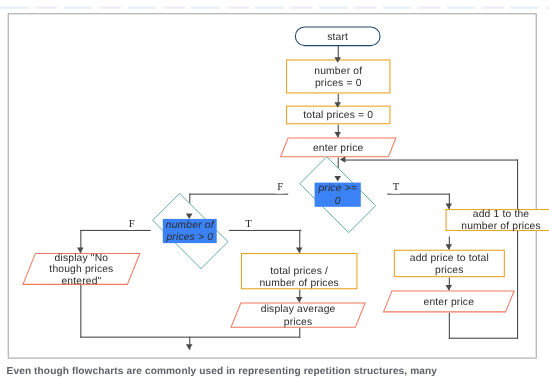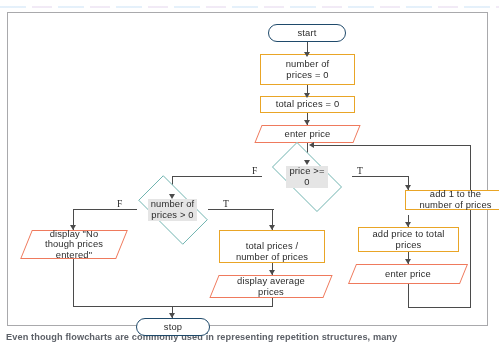--- a/index.html
+++ b/index.html
@@ -98,21 +98,21 @@
     left: 50%;
     top: 50%;
     width: 100%;
     height: 100%;
     transform: translate(-50%, -50%) rotate(45deg) scale(.707);
     border: 1.5px solid #3f9b95;
     box-sizing: border-box;
     background: #ffffff;
     z-index: 1;
   }
-  .dec .txt { z-index: 4; background: #e5e5e5; }
+  .dec .txt { z-index: 4; background: #3b82f6; font-style: italic; }
 
   
   .io {
     background: transparent;
     border: none;
   }
   .io .par {
     position: absolute;
     left: 0; top: 0;
     width: 100%; height: 100%;
@@ -295,20 +295,17 @@
         <span>add price to total</span><br>
         <span>prices</span>
       </span>
     </div>
 
     <div class="node io" style="left:344px; top:251px; width:112px; height:20px;">
       <span class="par"></span>
       <span class="txt">enter price</span>
     </div>
 
-    <div class="node term" style="left:128px; top:305px; width:74px; height:18px;">
-      <span class="txt">stop</span>
-    </div>
 
   </div>
 
   <div class="caption">Even though flowcharts are commonly used in representing repetition structures, many</div>
 </div>
 
 </body></html>

